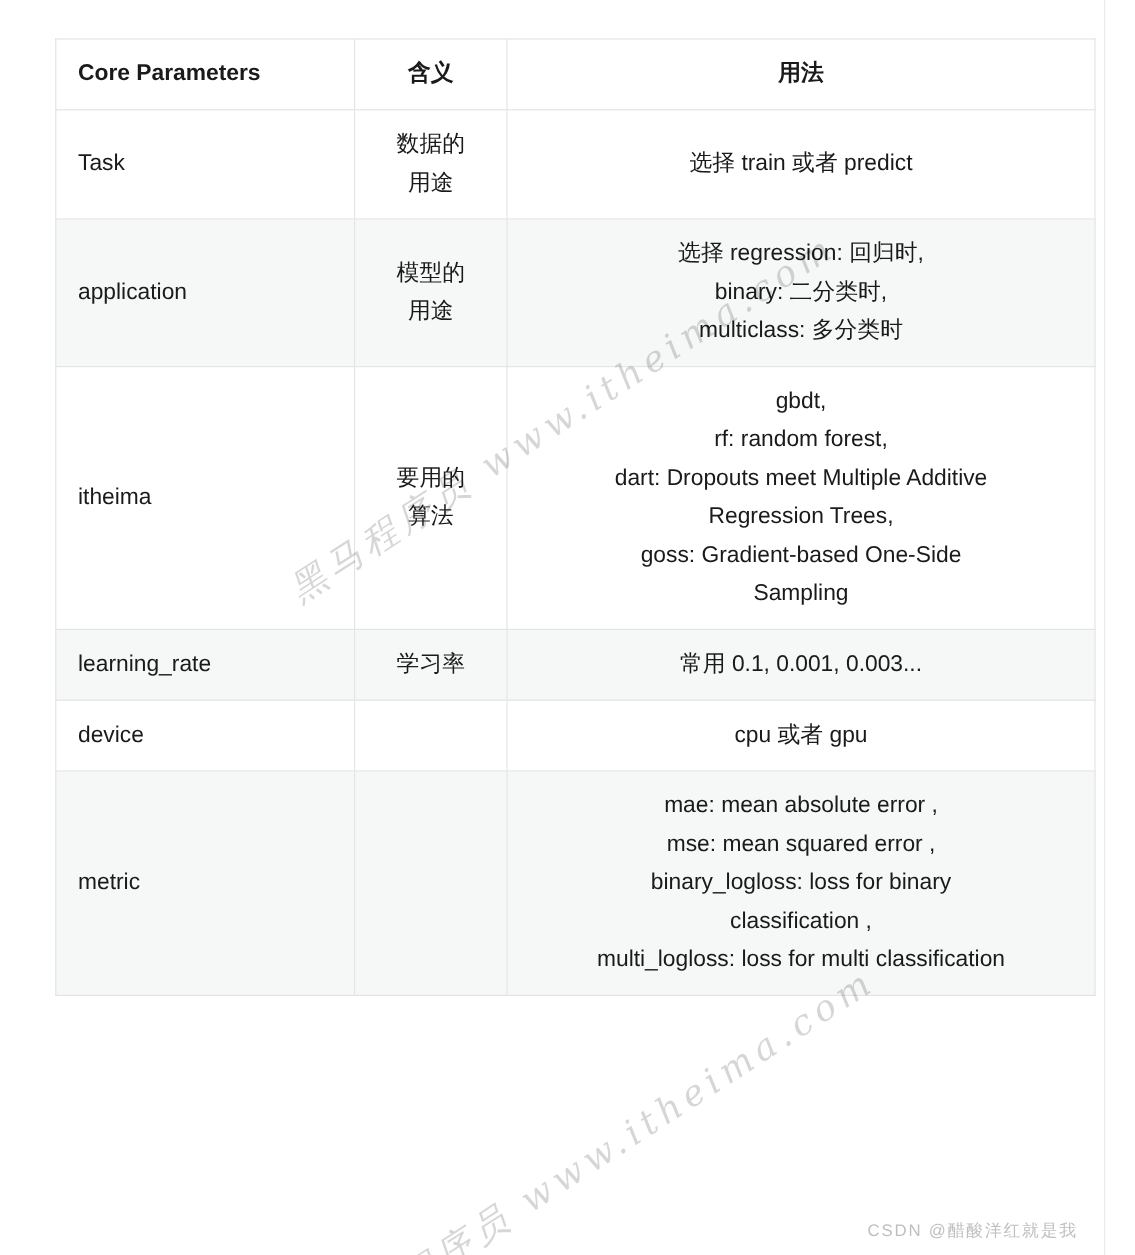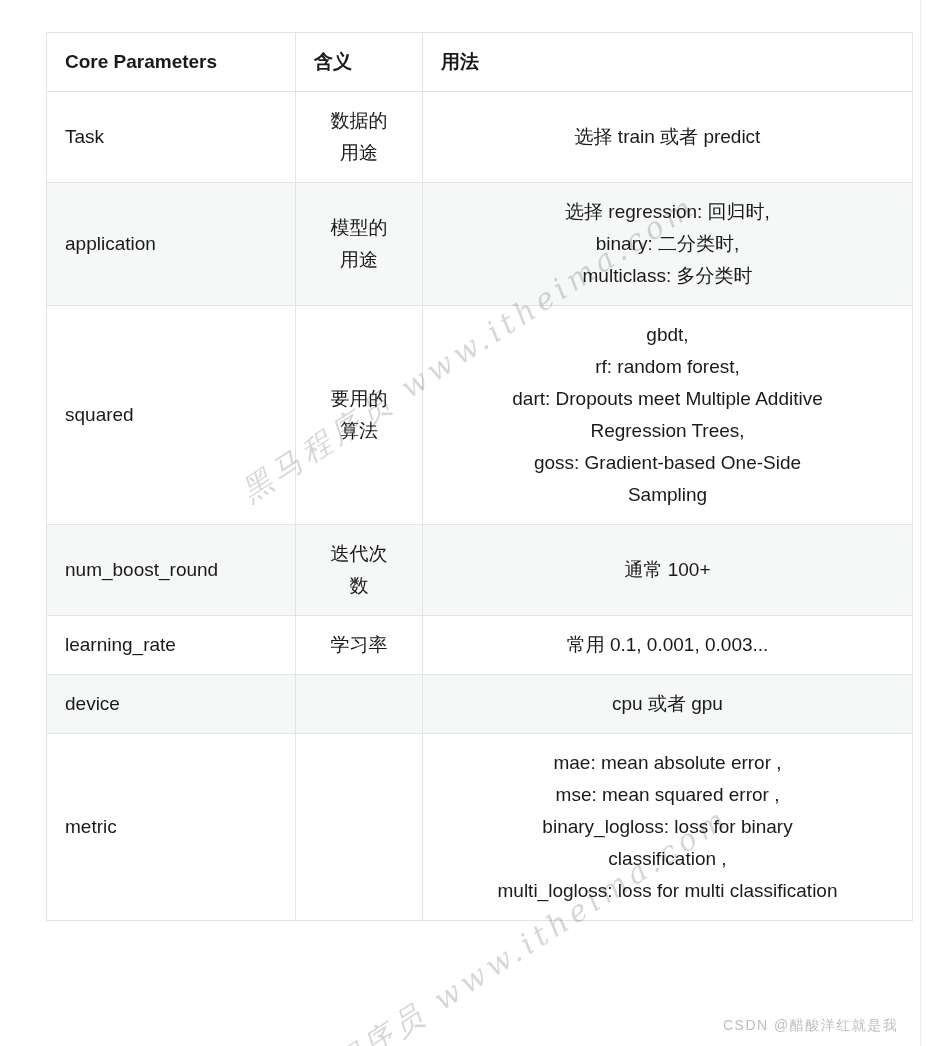--- a/index.html
+++ b/index.html
@@ -22,21 +22,21 @@
     padding:13px 18px;
     background:#ffffff;
   }
   .params th { font-weight:bold; }
   .params tbody tr:nth-child(even) td { background:#f6f7f7; }
 
   .c1 { text-align:left; padding-left:26px; }
   .c2 { text-align:center; padding-left:8px; padding-right:8px; }
   .c2 .block { display:inline-block; text-align:center; white-space:pre-line; }
   .c3 { text-align:center; padding-left:24px; padding-right:18px; white-space:pre-line; }
-  th.center { text-align:left; }
+  th.center { text-align:center; }
 
   .wm {
     position:absolute; z-index:6; pointer-events:none;
     font-family:"DejaVu Serif","Liberation Serif",serif;
     font-style:italic; font-size:30px; letter-spacing:5px;
     color:rgba(0,0,0,0.16); white-space:nowrap;
     transform-origin:0 50%; transform:rotate(-33deg);
   }
   .wm1 { left:245px; top:474px; }
   .wm2 { left:278px; top:1086px; }
@@ -78,35 +78,29 @@
       </tr>
       <tr>
         <td class="c1">application</td>
         <td class="c2"><span class="block">模型的
 用途</span></td>
         <td class="c3">选择 regression: 回归时,
 binary: 二分类时,
 multiclass: 多分类时</td>
       </tr>
       <tr>
-        <td class="c1">squared</td>
+        <td class="c1">itheima</td>
         <td class="c2"><span class="block">要用的
 算法</span></td>
         <td class="c3">gbdt,
 rf: random forest,
 dart: Dropouts meet Multiple Additive
 Regression Trees,
 goss: Gradient-based One-Side
 Sampling</td>
-      </tr>
-      <tr>
-        <td class="c1">num_boost_round</td>
-        <td class="c2"><span class="block">迭代次
-数</span></td>
-        <td class="c3">通常 100+</td>
       </tr>
       <tr>
         <td class="c1">learning_rate</td>
         <td class="c2"><span class="block">学习率</span></td>
         <td class="c3">常用 0.1, 0.001, 0.003...</td>
       </tr>
       <tr>
         <td class="c1">device</td>
         <td class="c2"><span class="block"></span></td>
         <td class="c3">cpu 或者 gpu</td>

